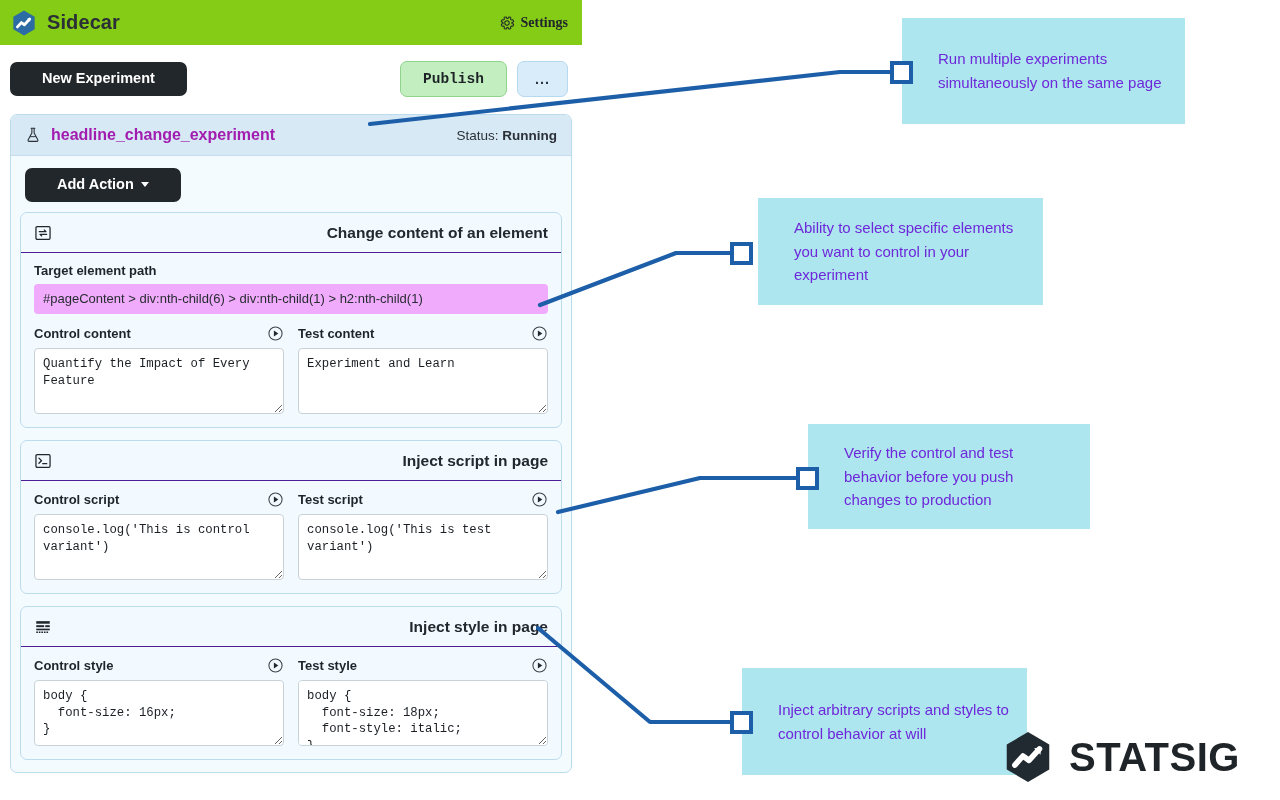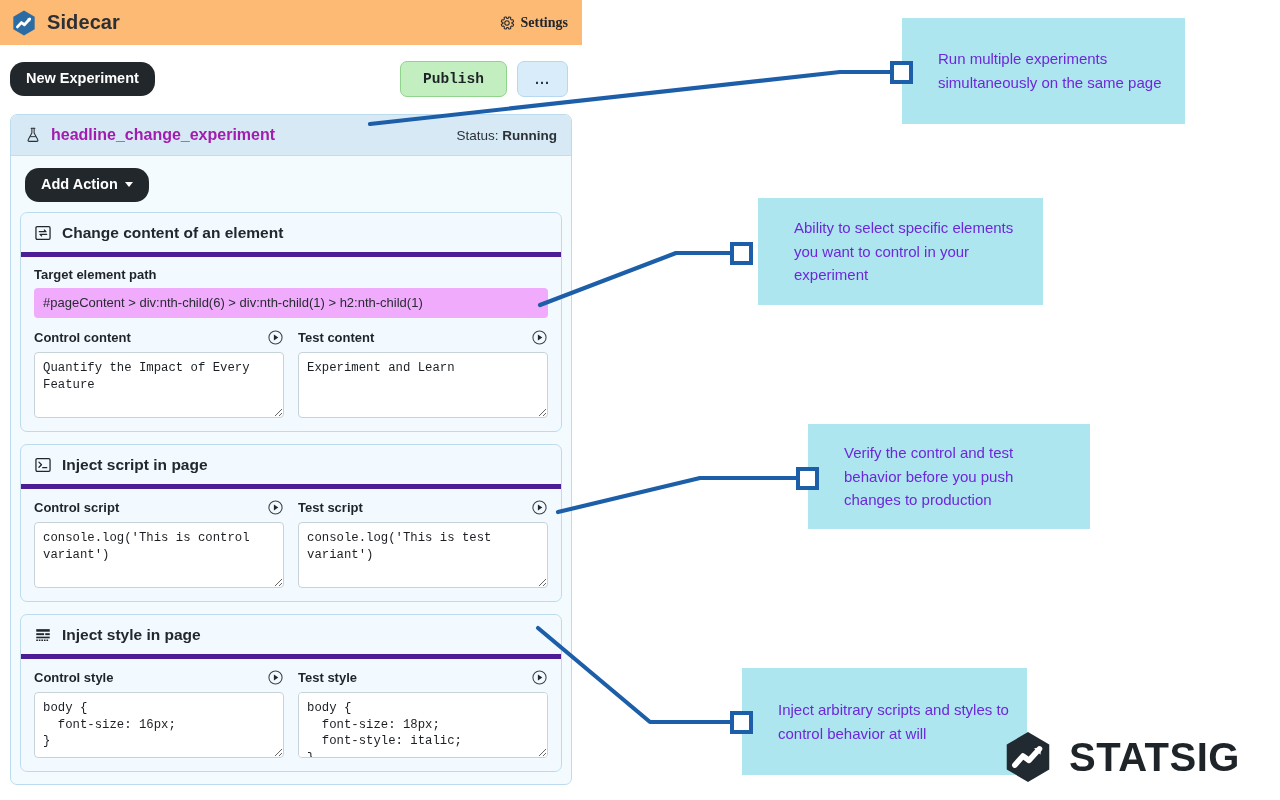--- a/index.html
+++ b/index.html
@@ -21,21 +21,21 @@
     width: 582px;
     height: 800px;
   }
 
   
   #sidecar-header {
     position: absolute;
     left: 0; top: 0;
     width: 582px;
     height: 45px;
-    background: #fdba74;
+    background: #84cc16;
     display: flex;
     align-items: center;
     padding: 0 14px 0 10px;
   }
   #sidecar-logo-mark { width: 28px; height: 28px; flex: 0 0 auto; display:block; }
   #sidecar-title {
     font-size: 20px;
     font-weight: bold;
     color: #2b2f36;
     margin-left: 9px;
@@ -58,25 +58,25 @@
     width: 582px;
     height: 68px;
     display: flex;
     align-items: center;
     padding: 0 14px 0 10px;
   }
   .btn-dark {
     background: #22272b;
     color: #ffffff;
     border: none;
-    border-radius: 14px;
+    border-radius: 7px;
     font-family: "Liberation Sans", sans-serif;
     font-size: 14.5px;
     font-weight: bold;
-    padding: 9px 16px;
+    padding: 9px 32px;
     cursor: pointer;
     line-height: 1.1;
   }
   #publish-btn {
     margin-left: auto;
     background: #c3efc0;
     color: #1d2227;
     border: 1.5px solid #8fd38c;
     border-radius: 7px;
     font-family: Liberation Mono, monospace;
@@ -140,21 +140,22 @@
     margin: 0 9px 12px 9px;
     background: #f2faff;
     border: 1px solid #bcdcee;
     border-radius: 7px;
     overflow: hidden;
   }
   .action-card-header {
     display: flex;
     align-items: center;
     padding: 11px 13px 10px 13px;
-    border-bottom: 5px solid #4c1d95;
+    border-bottom: 1px solid #4c1d95;
+    justify-content: space-between;
   }
   .action-card-header .sec-icon { width: 18px; height: 18px; display:block; flex:0 0 auto;}
   .action-card-title {
     margin-left: 10px;
     font-size: 15.5px;
     font-weight: bold;
     color: #23282e;
   }
   .action-card-body { padding: 10px 13px 13px 13px; }
 

